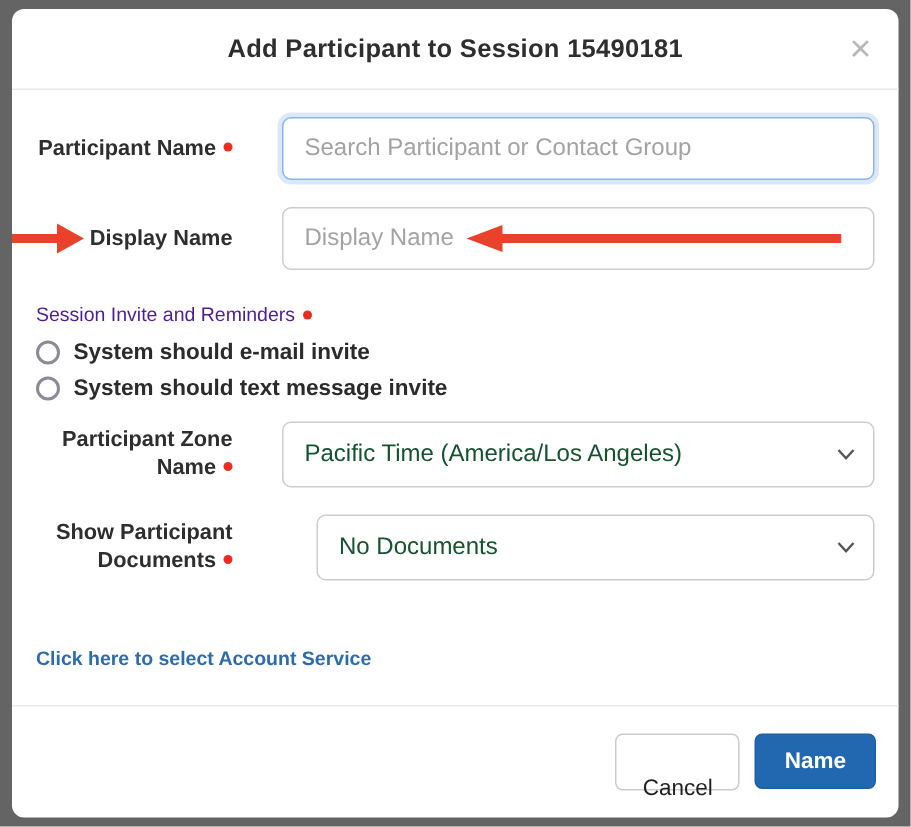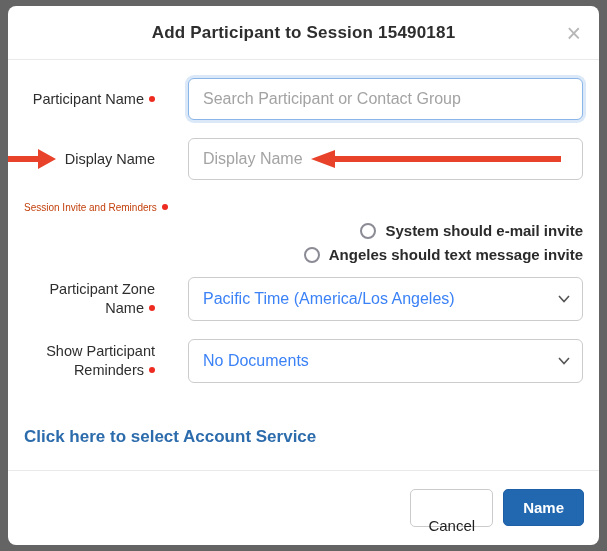--- a/index.html
+++ b/index.html
@@ -24,59 +24,59 @@
   .close-btn {
     position:absolute; right:14px; top:50%; transform:translateY(-50%);
     background:none; border:none; padding:0 4px; cursor:pointer;
     font-size:25px; line-height:1; color:#b7b7b7; font-family:inherit;
   }
   
   .modal-body { flex:1 1 auto; padding:18px 16px 0; }
   .field-row { display:flex; align-items:center; margin-bottom:18px; position:relative; }
   .field-label {
     flex:0 0 140px; width:140px; text-align:right; padding-right:9px;
-    font-size:14.5px; font-weight:normal; color:#2e2e2e; line-height:1.3;
+    font-size:14.5px; font-weight:bold; color:#2e2e2e; line-height:1.3;
   }
   .field-control { flex:1 1 auto; position:relative;padding-left:24px; }
   .text-input {
     width:100%; height:42px; border:1px solid #cccccc; border-radius:6px;
     padding:0 14px; font-size:16px; color:#444; font-family:inherit; background:#fff;
   }
   .text-input::placeholder { color:#a3a3a3; opacity:1; }
   .text-input.focused {
     border-color:#8ab5e8; outline:none;
     box-shadow:0 0 0 3px rgba(122,172,230,.28);
   }
   .required-dot {
     display:inline-block; width:6px; height:6px; border-radius:50%;
     background:#ee2b20; margin-left:5px; vertical-align:middle; position:relative; top:-1px;
   }
   
   .arrow-to-label { position:absolute; left:-16px; top:50%; transform:translateY(-50%); }
   .arrow-in-input { position:absolute; right:22px; top:50%; transform:translateY(-50%); pointer-events:none; }
   
-  .section-label { font-size:10px; color:#c2410c; margin:22px 0 10px; }
+  .section-label { font-size:13px; color:#4c1d95; margin:22px 0 10px; }
   .radio-group { margin:0; padding:0; list-style:none; }
-  .radio-row { display:flex; align-items:center; margin-bottom:8px; cursor:pointer;justify-content:flex-end; }
+  .radio-row { display:flex; align-items:center; margin-bottom:8px; cursor:pointer; }
   .radio-circle {
     flex:0 0 16px; width:16px; height:16px; border-radius:50%;
     border:2px solid #8b8b95; background:#fff; margin-right:9px;
   }
   .radio-label { font-size:15px; font-weight:bold; color:#2b2b2b; line-height:16px; }
   
   .select-row { margin-top:14px; }
   .select-box {
     position:relative; height:44px; border:1px solid #cccccc; border-radius:6px;
     display:flex; align-items:center; padding:0 30px 0 14px;
-    font-size:16px; color:#3b82f6; cursor:pointer; background:#fff; width:100%;text-align:center;
+    font-size:16px; color:#14532d; cursor:pointer; background:#fff; width:100%;text-align:center;
   }
   .select-chevron { position:absolute; right:12px; top:50%; transform:translateY(-50%); }
   
   .account-link {
-    display:inline-block; margin:26px 0 16px; color:#2d6cac; font-size:17px;
+    display:inline-block; margin:26px 0 16px; color:#2d6cac; font-size:13px;
     font-weight:bold; text-decoration:none; cursor:pointer;
   }
   
   .modal-footer {
     flex:0 0 auto; border-top:1px solid #e9e9e9;
     padding:18px 15px; display:flex; justify-content:flex-end; gap:10px;
   }
   .btn {
     height:37px; border-radius:5px; font-size:15px; font-family:inherit;
     cursor:pointer; padding:18px 17px; line-height:35px;
@@ -126,45 +126,45 @@
     <div class="section-label">
       <span>Session Invite and Reminders</span><span class="required-dot"></span>
     </div>
     <ul class="radio-group">
       <li class="radio-row">
         <span class="radio-circle"></span>
         <span class="radio-label">System should e-mail invite</span>
       </li>
       <li class="radio-row">
         <span class="radio-circle"></span>
-        <span class="radio-label">Angeles should text message invite</span>
+        <span class="radio-label">System should text message invite</span>
       </li>
     </ul>
 
     
     <div class="field-row select-row">
       <div class="field-label">
         <span>Participant Zone</span><br>
         <span>Name</span><span class="required-dot"></span>
       </div>
       <div class="field-control">
         <div class="select-box">
           <span>Pacific Time (America/Los Angeles)</span>
           <svg class="select-chevron" width="12" height="8" viewBox="0 0 12 8">
             <polyline points="1,1 6,6.5 11,1" fill="none" stroke="#555" stroke-width="1.6"></polyline>
           </svg>
         </div>
       </div>
     </div>
 
     
-    <div class="field-row select-row" style="margin-top:18px;">
+    <div class="field-row select-row" style="margin-top:18px;gap:23px;">
       <div class="field-label">
         <span>Show Participant</span><br>
-        <span>Reminders</span><span class="required-dot"></span>
+        <span>Documents</span><span class="required-dot"></span>
       </div>
       <div class="field-control">
         <div class="select-box">
           <span>No Documents</span>
           <svg class="select-chevron" width="12" height="8" viewBox="0 0 12 8">
             <polyline points="1,1 6,6.5 11,1" fill="none" stroke="#555" stroke-width="1.6"></polyline>
           </svg>
         </div>
       </div>
     </div>

